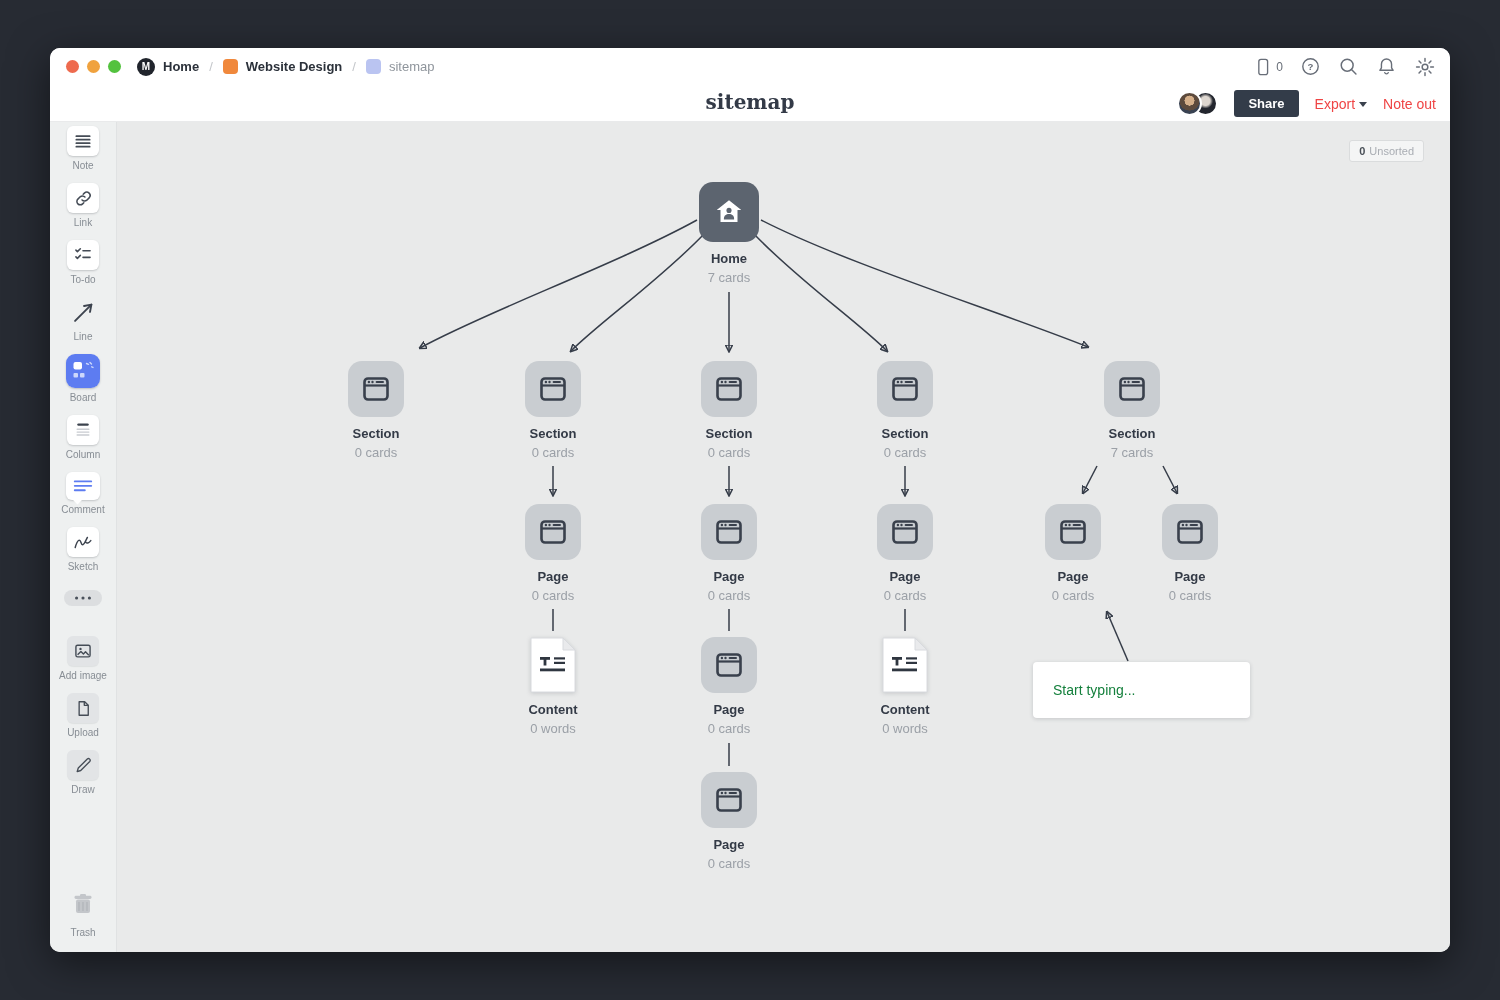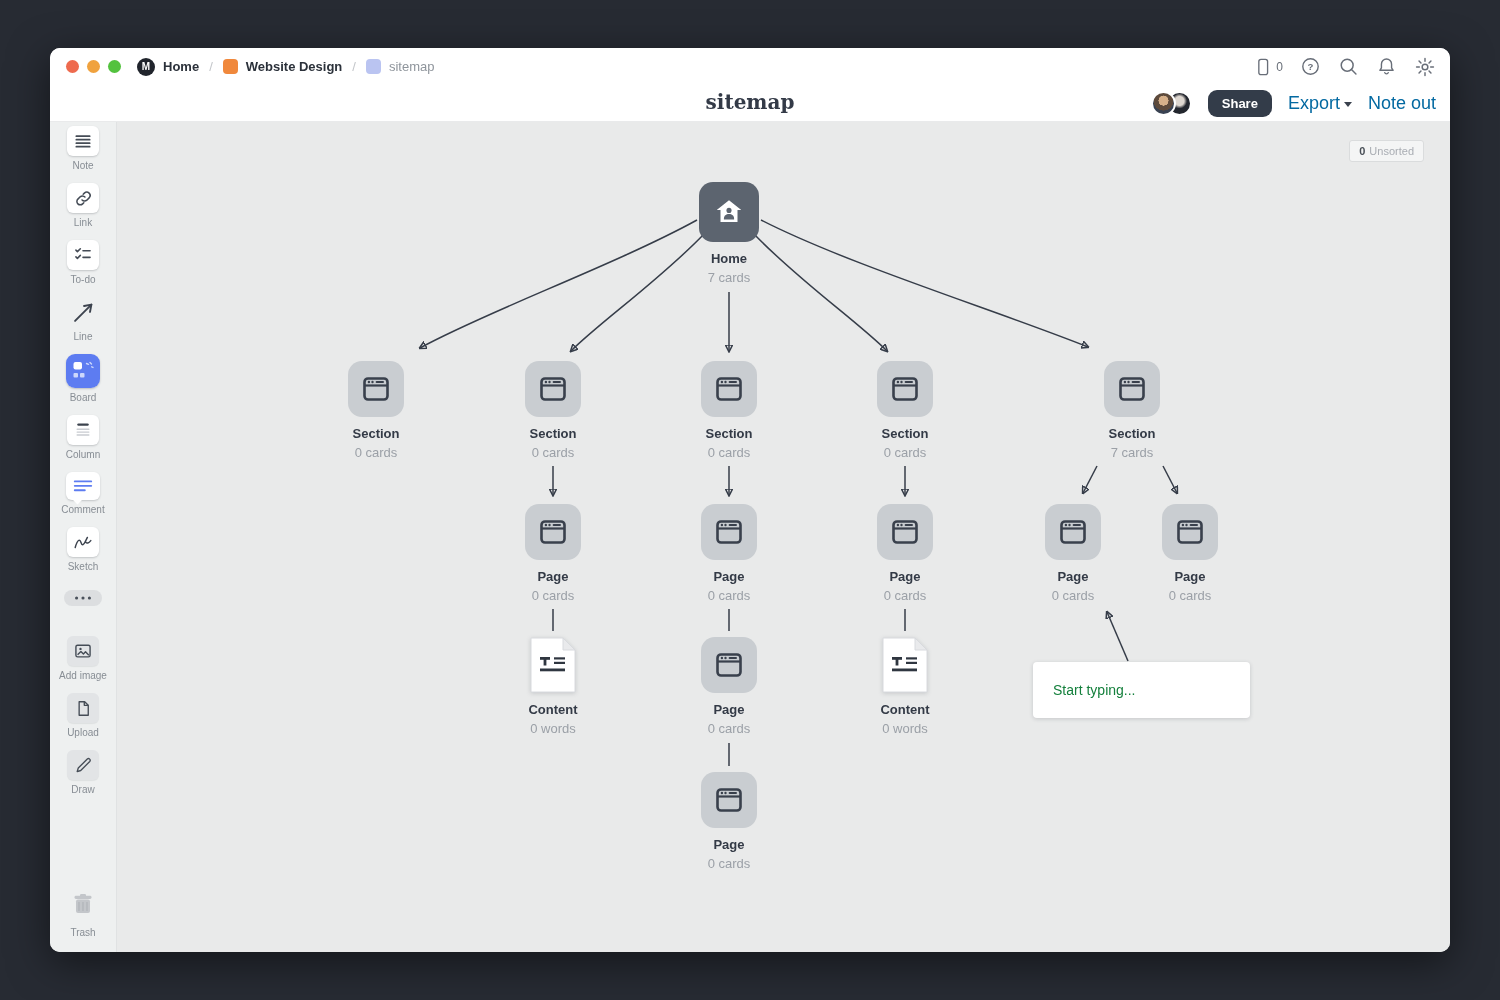--- a/index.html
+++ b/index.html
@@ -26,23 +26,23 @@
 
   
   .bar2 { position:absolute; left:0; top:37px; right:0; height:37px; background:#fff; border-bottom:1px solid #e9eaeb; }
   .board-title { position:absolute; left:50%; top:50%; transform:translate(-50%,-54%); font-family:"DejaVu Serif", serif;
                  font-weight:bold; font-size:20px; color:#333a47; }
   .bar2-right { position:absolute; right:14px; top:0; height:37px; display:flex; align-items:center; gap:16px; }
   .avatars { display:flex; }
   .avatar { width:25px; height:25px; border-radius:50%; border:2px solid #fff; }
   .avatar.a1 { background:radial-gradient(circle at 50% 36%, #d6b08a 0 29%, #5d4a3c 30% 58%, #394252 59%); z-index:2; }
   .avatar.a2 { background:radial-gradient(circle at 50% 38%, #ded7d0 0 27%, #23262e 45%); margin-left:-9px; }
-  .share-btn { background:#333c49; color:#fff; font-size:13px; font-weight:600; border:none; border-radius:9px;
+  .share-btn { background:#333c49; color:#fff; font-size:13px; font-weight:600; border:none; border-radius:3px;
                padding:6px 14px; cursor:pointer; }
-  .txt-btn { font-size:18px; color:#0369a1; cursor:pointer; display:flex; align-items:center; gap:4px; }
+  .txt-btn { font-size:14px; color:#ef4444; cursor:pointer; display:flex; align-items:center; gap:4px; }
   .chev { width:0; height:0; border-left:4px solid transparent; border-right:4px solid transparent; border-top:5px solid #3a414d; margin-top:1px; }
 
   
   .appbody { position:absolute; top:74px; left:0; right:0; bottom:0; }
   .sidebar { position:absolute; left:0; top:0; bottom:0; width:67px; background:#eef0f0; border-right:1px solid #e0e2e3; }
   #tools { display:flex; flex-direction:column; align-items:center; padding-top:4px; }
   .tool { display:flex; flex-direction:column; align-items:center; margin-bottom:12px; cursor:pointer; }
   .tool-label { font-size:10px; color:#878d94; margin-top:4px; }
   .ticon { display:flex; align-items:center; justify-content:center; }
   .ticon-white { background:#fff; width:32px; height:30px; border-radius:6px; box-shadow:0 1px 2px rgba(40,45,55,.22); }

